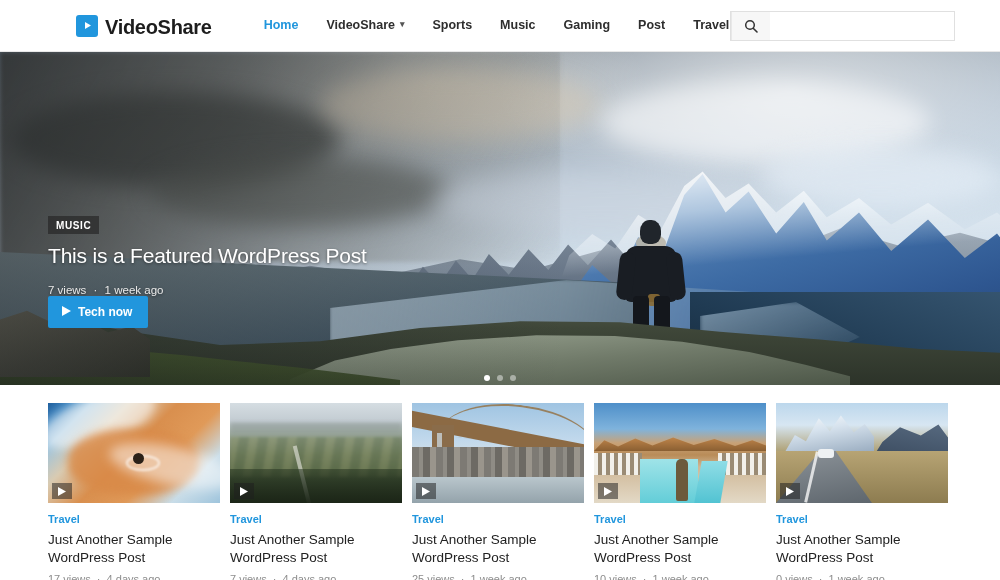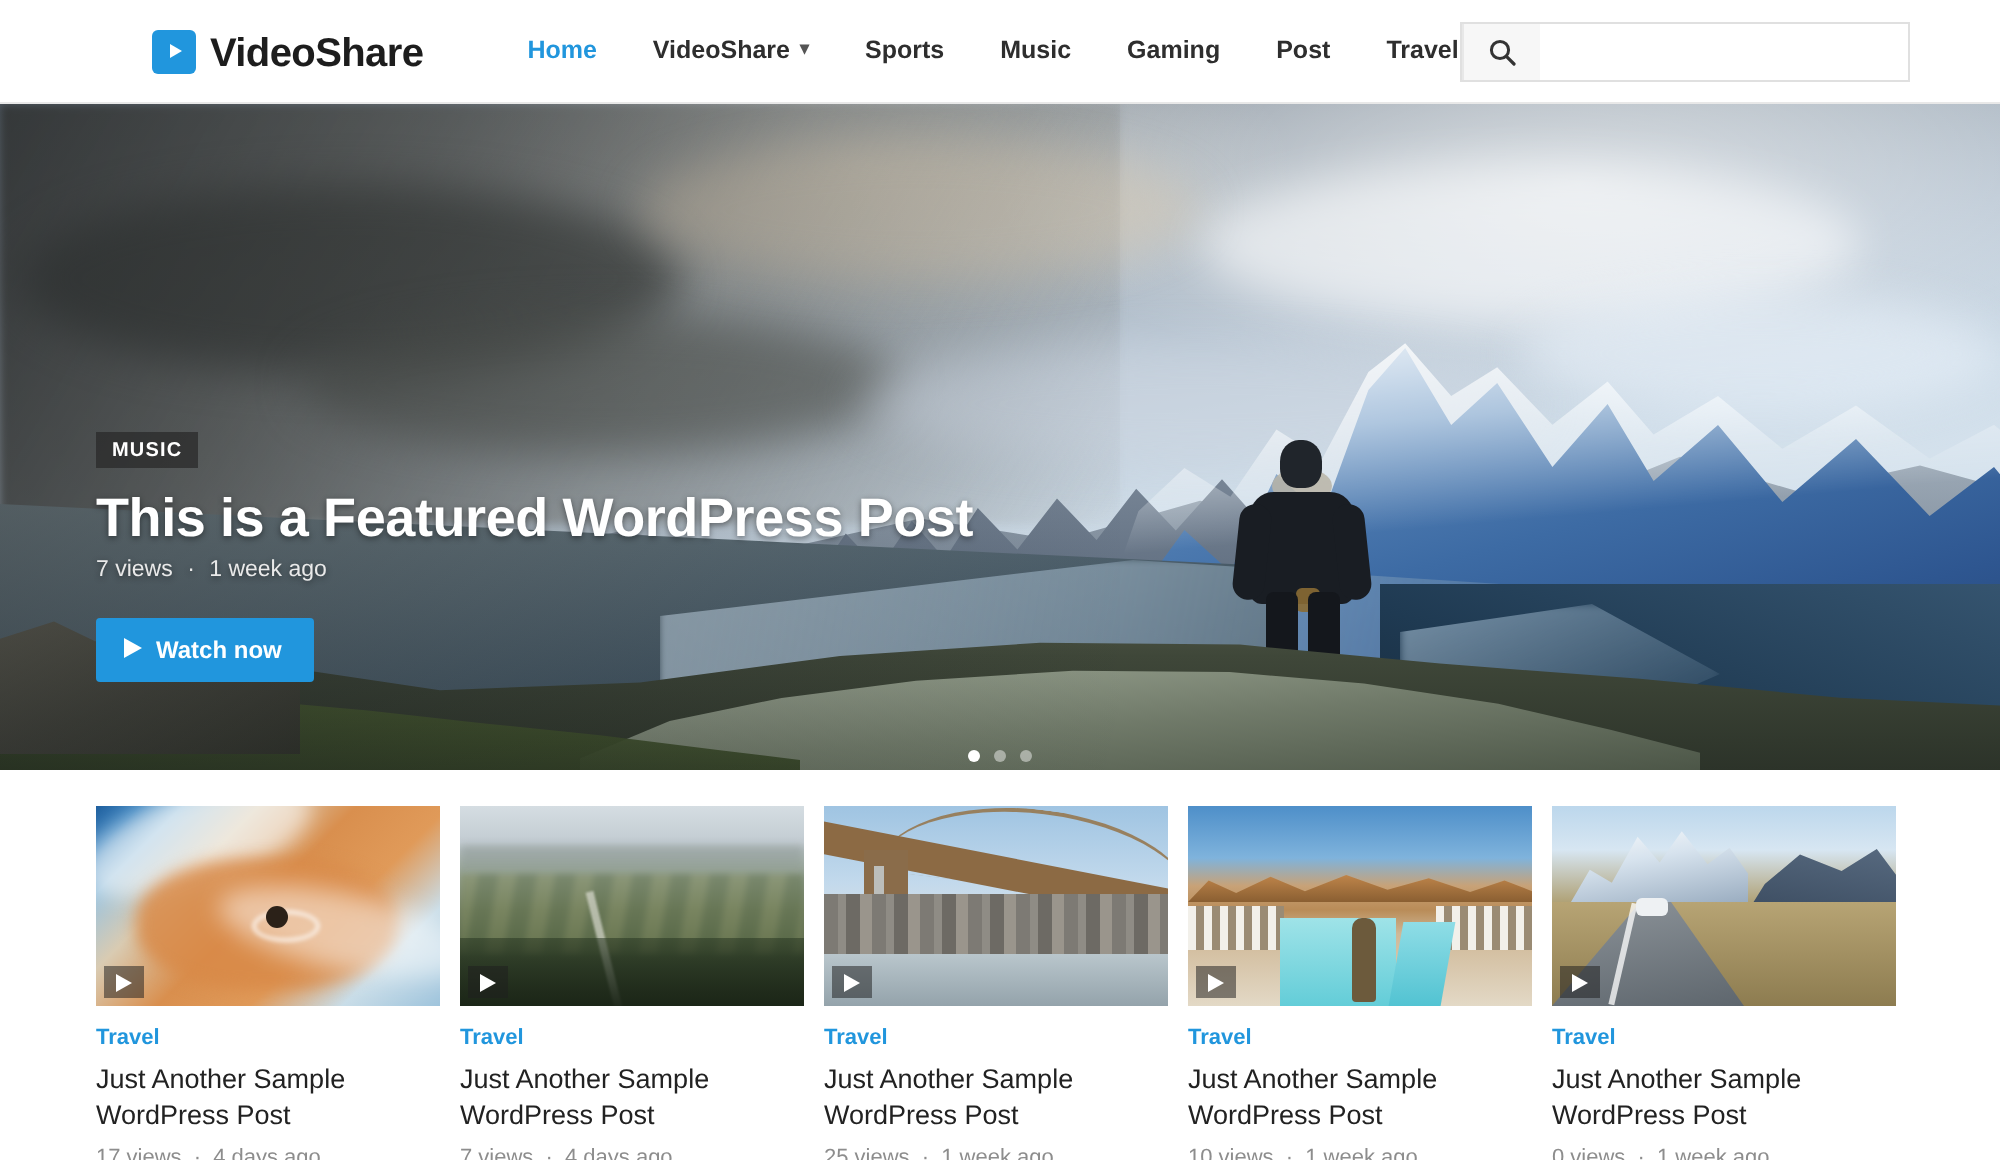--- a/index.html
+++ b/index.html
@@ -233,31 +233,30 @@
     background: rgba(40,40,40,0.72);
     color: #ffffff;
     font-size: 10px;
     font-weight: bold;
     letter-spacing: 0.6px;
     padding: 4px 8px 3px;
     margin-bottom: 10px;
   }
   .hero-title {
     color: #ffffff;
-    font-size: 27px;
-    font-weight: bold;
+    font-size: 21px;
+    font-weight: normal;
     letter-spacing: -0.2px;
     text-shadow: 0 1px 3px rgba(0,0,0,0.45);
-    margin-bottom: 4px;
+    margin-bottom: 16px;
   }
   .hero-meta {
     color: #e9e9e9;
     font-size: 11.5px;
     text-shadow: 0 1px 3px rgba(0,0,0,0.45);
-    margin-bottom: 18px;
   }
   .hero-meta .dot { margin: 0 4px; }
   .watch-btn {
     display: inline-flex;
     align-items: center;
     background: #2196dd;
     color: #ffffff;
     font-size: 12px;
     font-weight: bold;
     padding: 9px 16px 9px 14px;
@@ -470,21 +469,21 @@
       <span>7 views</span>
       <span class="dot">·</span>
       <span>1 week ago</span>
     </div>
     <button class="watch-btn">
       <span class="tri">
         <svg width="9" height="10" viewBox="0 0 9 10">
             <polygon points="0,0 9,5 0,10" fill="#ffffff"></polygon>
           </svg>
       </span>
-      <span>Watch now</span>
+      <span>Tech now</span>
     </button>
   </div>
 
   <div class="hero-dots">
     <span class="hdot is-active"></span>
     <span class="hdot"></span>
     <span class="hdot"></span>
   </div>
 </section>
 

